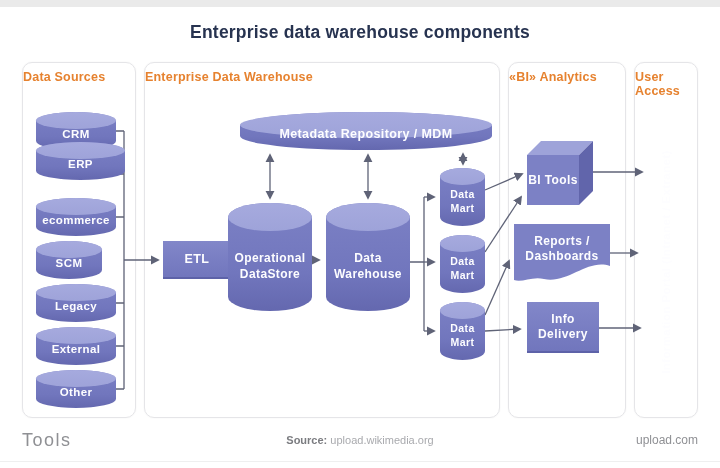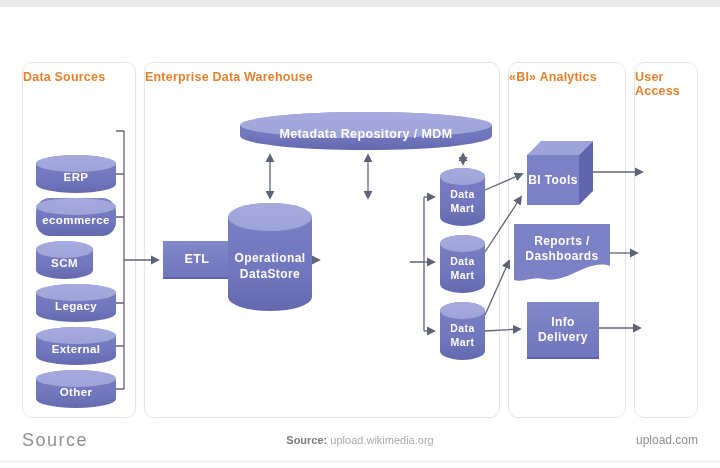--- a/index.html
+++ b/index.html
@@ -47,20 +47,21 @@
   .footer-site{position:absolute;right:22px;top:433px;font-size:12px;color:var(--footer-gray,#8F9094);}
   .bottom-divider{position:absolute;left:0;top:461px;width:720px;height:1px;background:#efefef;}
 </style>
 </head>
 <body>
 
 <div class="stage">
 
   <div class="top-strip"></div>
 
+  <div class="title">Enterprise data warehouse components</div>
 
   <div class="panel p1">
     <div class="ph">Data Sources</div>
   </div>
   <div class="panel p2">
     <div class="ph">Enterprise Data Warehouse</div>
   </div>
   <div class="panel p3">
     <div class="ph">«BI» Analytics</div>
   </div>
@@ -102,27 +103,30 @@
 
     <g>
       <polygon points="527,155 541,141 593,141 579,155" fill="#9EA3D9"></polygon>
       <polygon points="579,155 593,141 593,191 579,205" fill="#6165AB"></polygon>
       <rect x="527" y="155" width="52" height="50" fill="#7C81C5"></rect>
     </g>
 
     <path fill="#7C81C5" d="M514 224 L610 224 L610 266 C588 258 568 284 544 279 C532 276 522 283 514 280 Z"></path>
   </svg>
 
-  <div class="cyl src" style="left:36px;top:155px;width:80px;height:38px;">
+  <div class="cyl src" style="left:36px;top:112px;width:80px;height:38px;">
+    <span class="lbl">CRM</span>
+    </div>
+  <div class="cyl src" style="left:36px;top:142px;width:89px;height:38px;">
     <span class="lbl">ERP</span>
     </div>
-  <div class="cyl src" style="left:36px;top:198px;width:80px;height:38px;border-radius:14px;">
+  <div class="cyl src" style="left:36px;top:198px;width:80px;height:38px;">
     <span class="lbl">ecommerce</span>
     </div>
-  <div class="cyl src" style="left:36px;top:241px;width:57px;height:38px;">
+  <div class="cyl src" style="left:36px;top:241px;width:66px;height:38px;">
     <span class="lbl">SCM</span>
     </div>
   <div class="cyl src" style="left:36px;top:284px;width:80px;height:38px;">
     <span class="lbl">Legacy</span>
     </div>
   <div class="cyl src" style="left:36px;top:327px;width:80px;height:38px;">
     <span class="lbl">External</span>
     </div>
   <div class="cyl src" style="left:36px;top:370px;width:80px;height:38px;">
     <span class="lbl">Other</span>
@@ -132,43 +136,46 @@
     <span class="lbl" style="font-size:12.5px;padding-top:6px;box-sizing:border-box;">Metadata Repository / MDM</span>
   </div>
 
   <div class="box" style="left:163px;top:241px;width:68px;height:38px;font-size:12.5px;">
     <span>ETL</span>
   </div>
 
   <div class="cyl big" style="left:228px;top:203px;width:84px;height:108px;">
     <span class="lbl" style="font-size:12px;padding:26px 2px 6px;box-sizing:border-box;line-height:1.3;">Operational DataStore</span>
   </div>
+  <div class="cyl big" style="left:326px;top:203px;width:84px;height:108px;">
+    <span class="lbl" style="font-size:12px;padding:26px 2px 6px;box-sizing:border-box;line-height:1.3;">Data Warehouse</span>
+  </div>
 
   <div class="cyl" style="left:440px;top:168px;width:45px;height:58px;">
     <span class="lbl" style="font-size:10.5px;padding-top:9px;box-sizing:border-box;line-height:1.25;">Data Mart</span>
     </div>
   <div class="cyl" style="left:440px;top:235px;width:45px;height:58px;">
     <span class="lbl" style="font-size:10.5px;padding-top:9px;box-sizing:border-box;line-height:1.25;">Data Mart</span>
     </div>
   <div class="cyl" style="left:440px;top:302px;width:45px;height:58px;">
     <span class="lbl" style="font-size:10.5px;padding-top:9px;box-sizing:border-box;line-height:1.25;">Data Mart</span>
     </div>
 
   <div class="shape-lbl" style="left:527px;top:155px;width:52px;height:50px;font-size:12px;">BI Tools</div>
   <div class="shape-lbl" style="left:517px;top:228px;width:90px;height:42px;font-size:12px;">Reports / Dashboards</div>
 
-  <div class="box" style="left:527px;top:302px;width:72px;height:57px;font-size:12px;line-height:1.25;">
+  <div class="box" style="left:527px;top:302px;width:72px;height:51px;font-size:12px;line-height:1.25;">
     <span>Info Delivery</span>
   </div>
 
   <div class="portal">
     <div class="rot">Information Portal (Intranet / Extranet)</div>
   </div>
 
-  <div class="footer-logo">Source</div>
+  <div class="footer-logo">Tools</div>
   <div class="footer-src">
     <b>Source:</b>
     <span>upload.wikimedia.org</span>
   </div>
   <div class="footer-site">upload.com</div>
   <div class="bottom-divider"></div>
 
 </div>
 
 </body></html>

